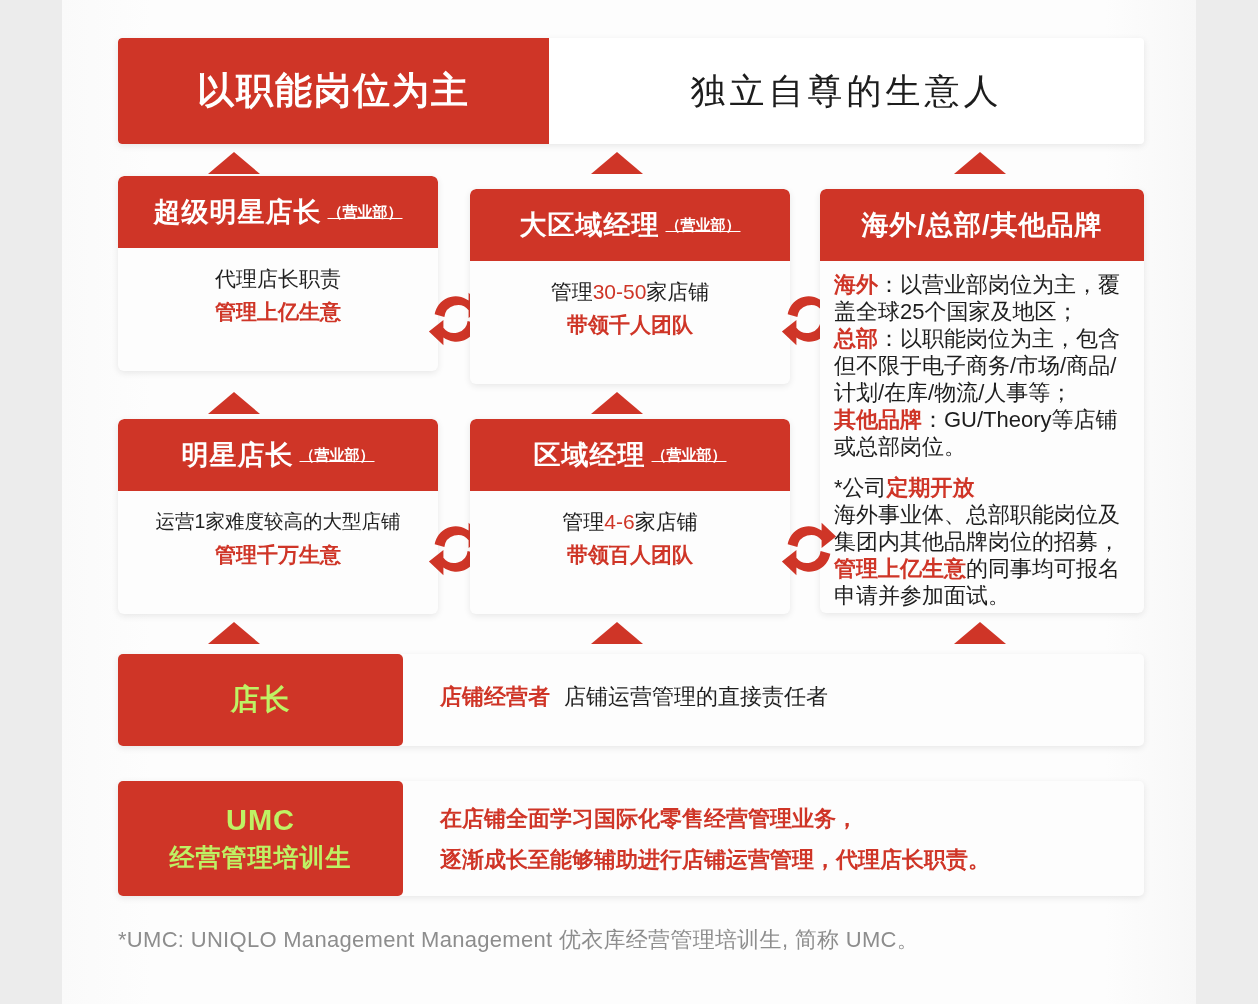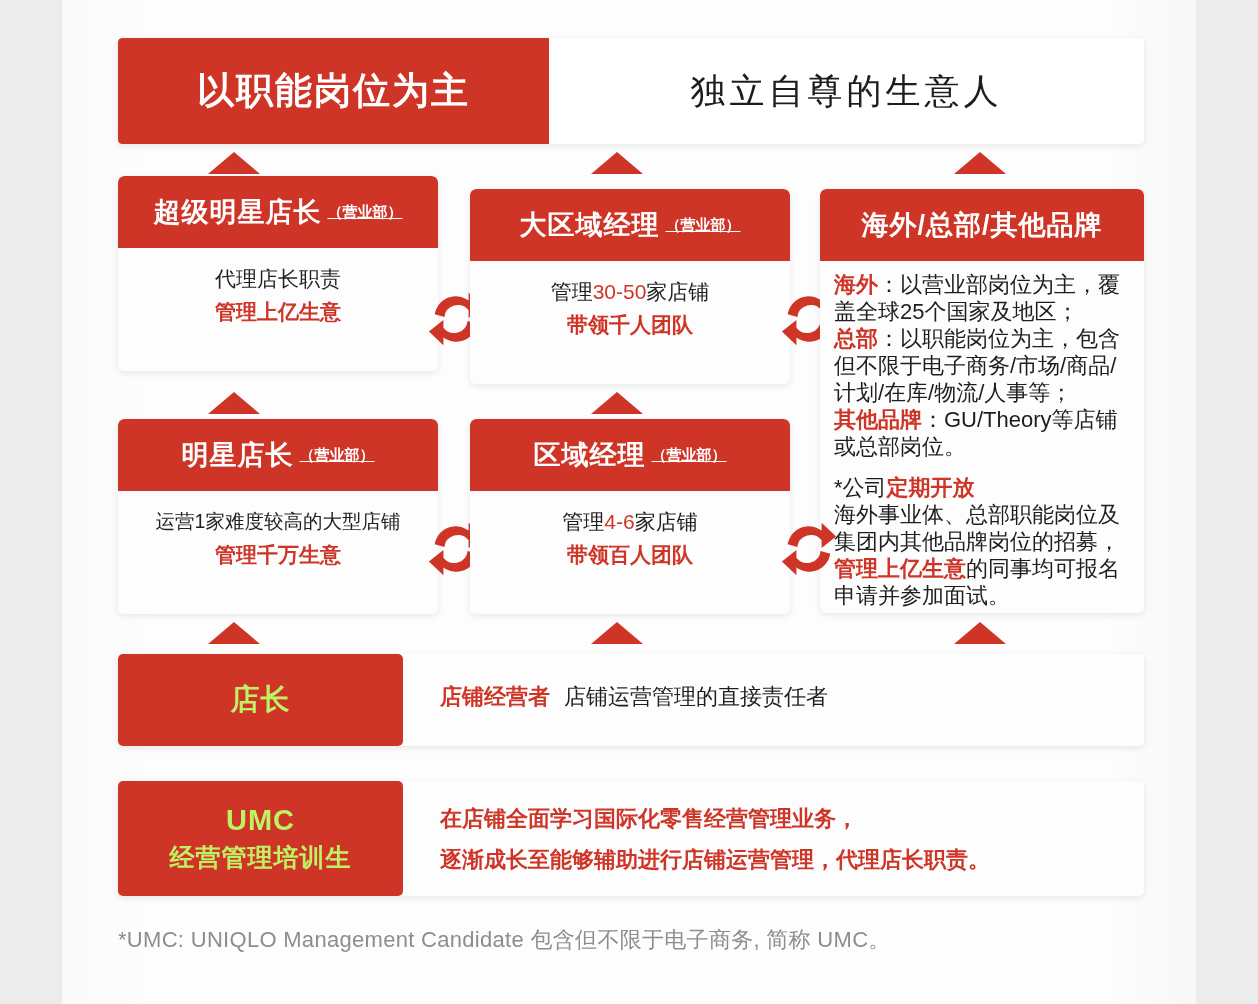--- a/index.html
+++ b/index.html
@@ -227,15 +227,15 @@
     <div class="wide-red" style="width:285px;height:115px;gap:4px;">
       <span style="font-size:29px;">UMC</span>
       <span style="font-size:25px;">经营管理培训生</span>
     </div>
   </div>
   <div class="umc-txt" style="left:440px;top:798px;">
     <p>在店铺全面学习国际化零售经营管理业务，</p>
     <p>逐渐成长至能够辅助进行店铺运营管理，代理店长职责。</p>
   </div>
 
-  <div class="footnote">*UMC: UNIQLO Management Candidate 包含但不限于电子商务, 简称 UMC。</div>
+  <div class="footnote">*UMC: UNIQLO Management Management 优衣库经营管理培训生, 简称 UMC。</div>
 
 </div>
 
 </body></html>

